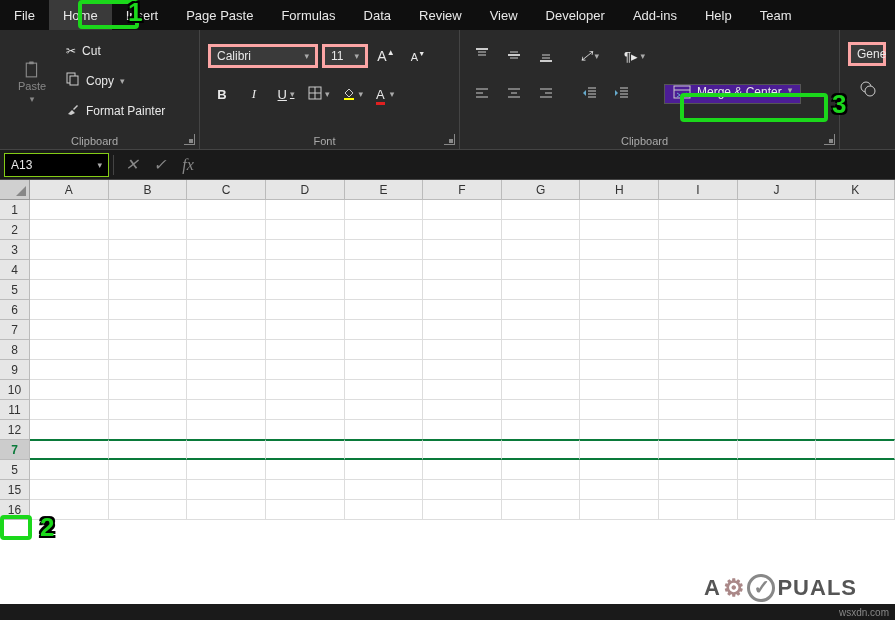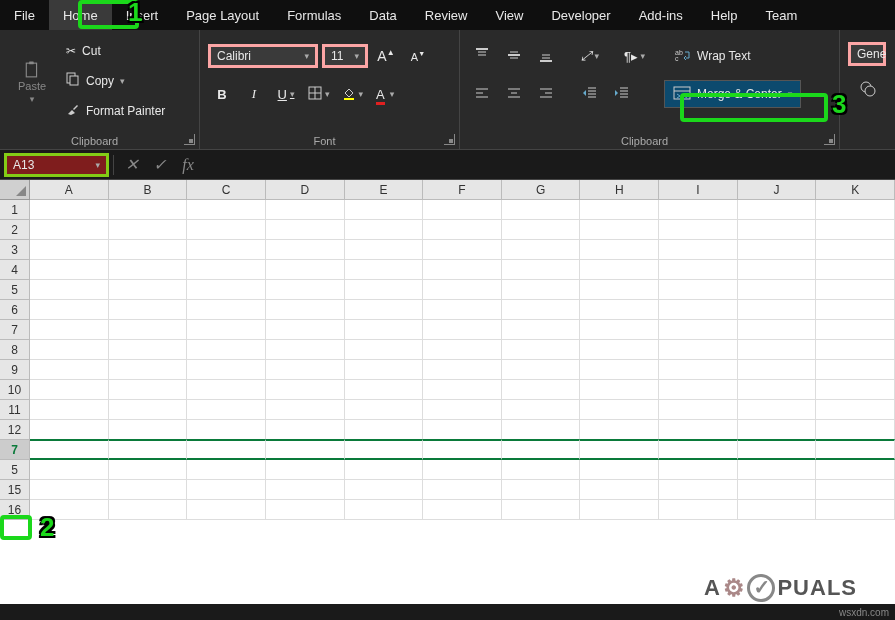--- a/index.html
+++ b/index.html
@@ -26,25 +26,25 @@
     
     .select-box { background: #3a3a3a; border: 3px solid #fca5a5; height: 24px; display: flex; align-items: center; padding: 0 6px; font-size: 12px; }
     .caret { margin-left: auto; font-size: 9px; color: #aaa; }
     
     .big-btn { width: 48px; display: flex; flex-direction: column; align-items: center; gap: 2px; font-size: 11px; color: #888; padding-top: 4px; }
     
     .bold { font-weight: bold; }
     .italic { font-style: italic; font-family: serif; }
     .under { text-decoration: underline; }
     
-    .merge-btn { display: flex; align-items: center; gap: 6px; height: 28px; padding: 0 8px; background: #0c4a6e; border: 1px solid #555; cursor: pointer; font-size: 12px; }
+    .merge-btn { display: flex; gap: 6px; height: 20px; padding: 0 8px; background: #4c1d95; border: 1px solid #555; cursor: pointer; font-size: 12px; }
     
     
     .fbar { display: flex; background: #1a1a1a; height: 30px; align-items: center; border-bottom: 1px solid #444; }
-    .namebox { width: 105px; height: 24px; background: #7f1d1d; border: 3px solid #84cc16; display: flex; align-items: center; padding: 0 6px; font-size: 12px; margin-left: 4px; gap: 44px; }
+    .namebox { width: 105px; height: 24px; background: #000000; border: 1px solid #84cc16; display: flex; align-items: center; padding: 0 6px; font-size: 12px; margin-left: 4px; gap: 44px; }
     .fbar-btn { width: 28px; display: flex; align-items: center; justify-content: center; color: #888; cursor: pointer; font-style: italic; }
     .fbar-sep { width: 1px; height: 20px; background: #444; margin: 0 4px; }
     .finput { flex: 1; height: 24px; }
     
     
     .grid-wrap { position: relative; background: #fff; height: 424px; overflow: hidden; }
     .corner { position: absolute; top: 0; left: 0; width: 30px; height: 20px; background: #d0d0d0; border-right: 1px solid #999; border-bottom: 1px solid #999; z-index: 3; }
     .corner::after { content: ''; position: absolute; right: 3px; bottom: 3px; width: 0; height: 0; border-left: 10px solid transparent; border-bottom: 10px solid #888; }
     .col-headers { position: absolute; top: 0; left: 30px; right: 0; height: 20px; display: flex; background: #e6e6e6; z-index: 2; }
     .col-h { width: 79px; height: 20px; border-right: 1px solid #bbb; border-bottom: 1px solid #bbb; display: flex; align-items: center; justify-content: center; font-size: 12px; color: #333; background: #e6e6e6; }
@@ -68,21 +68,21 @@
     
     .icon-sq { width: 16px; height: 16px; display: inline-flex; align-items: center; justify-content: center; }
   </style>
 </head>
 <body>
 
 <div class="menubar">
   <div class="menu-item">File</div>
   <div class="menu-item active">Home</div>
   <div class="menu-item">Insert</div>
-  <div class="menu-item">Page Layout</div>
+  <div class="menu-item">Page Paste</div>
   <div class="menu-item">Formulas</div>
   <div class="menu-item">Data</div>
   <div class="menu-item">Review</div>
   <div class="menu-item">View</div>
   <div class="menu-item">Developer</div>
   <div class="menu-item">Add-ins</div>
   <div class="menu-item">Help</div>
   <div class="menu-item">Team</div>
 </div>
 
@@ -204,28 +204,20 @@
         <div class="btn-s">
             <span style="font-style:italic">⤢</span>
             <span class="caret" style="margin-left:3px">▾</span>
           </div>
         <div style="width:8px"></div>
         <div class="btn-s">
             <span>¶▸</span>
             <span class="caret" style="margin-left:3px">▾</span>
           </div>
         <div style="width:12px"></div>
-        <div class="lbl-btn">
-          <span><svg width="16" height="14" viewBox="0 0 16 14">
-                <text x="0" y="7" font-size="7" fill="#ccc">ab</text>
-                <text x="0" y="13" font-size="7" fill="#ccc">c</text>
-                <path d="M10 4 L14 4 L14 10 L11 10 M11 8 L9 10 L11 12" fill="none" stroke="#6ac"></path>
-              </svg></span>
-          <span>Wrap Text</span>
-        </div>
       </div>
       <div class="hstack">
         <div class="btn-s">
             <span><svg width="16" height="16" viewBox="0 0 16 16">
                 <line x1="2" y1="4" x2="14" y2="4" stroke="#ccc"></line>
                 <line x1="2" y1="8" x2="9" y2="8" stroke="#ccc"></line>
                 <line x1="2" y1="12" x2="14" y2="12" stroke="#ccc"></line>
               </svg></span>
           </div>
         <div class="btn-s">

